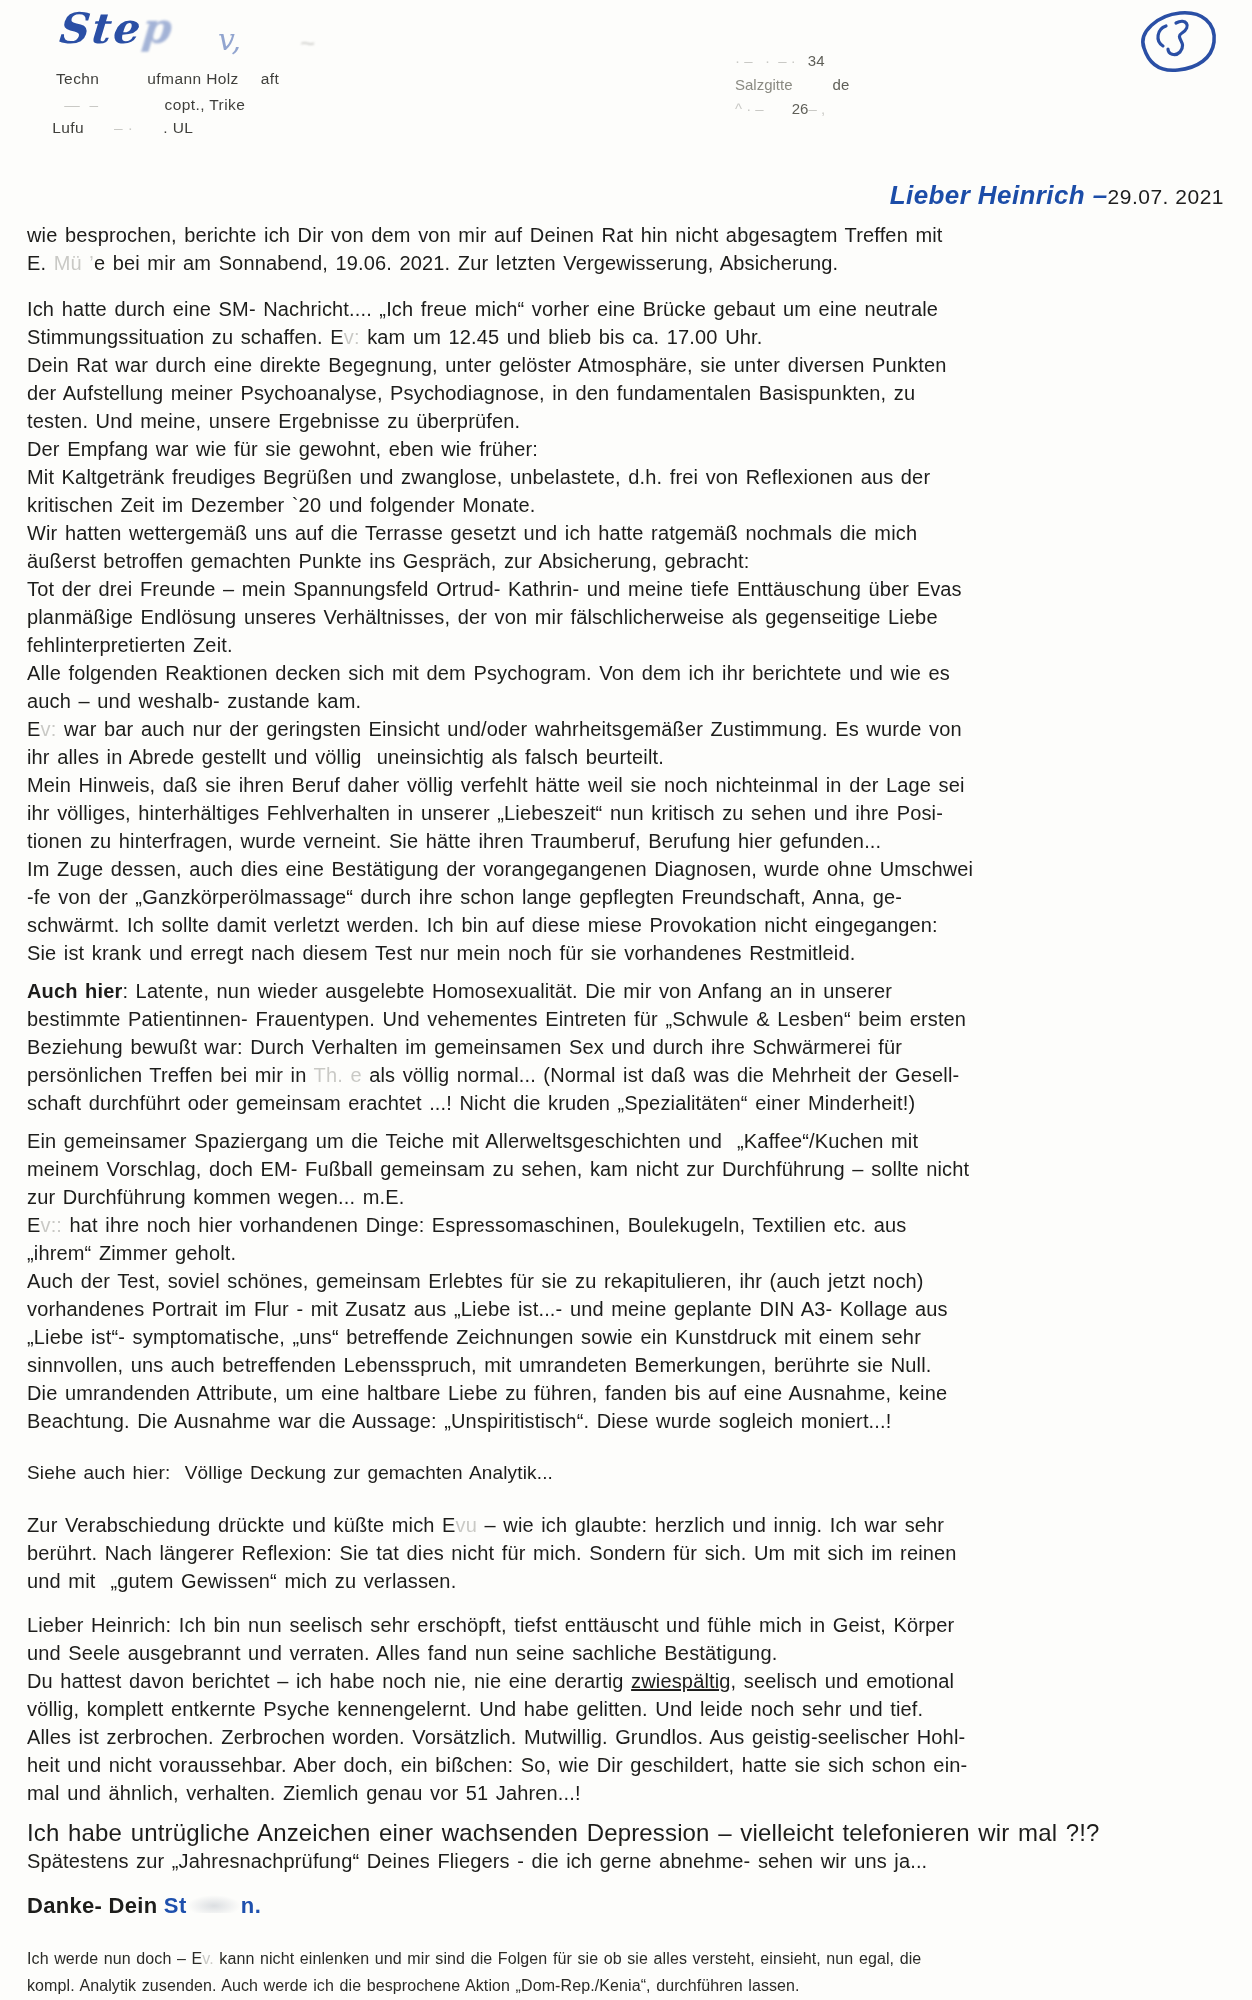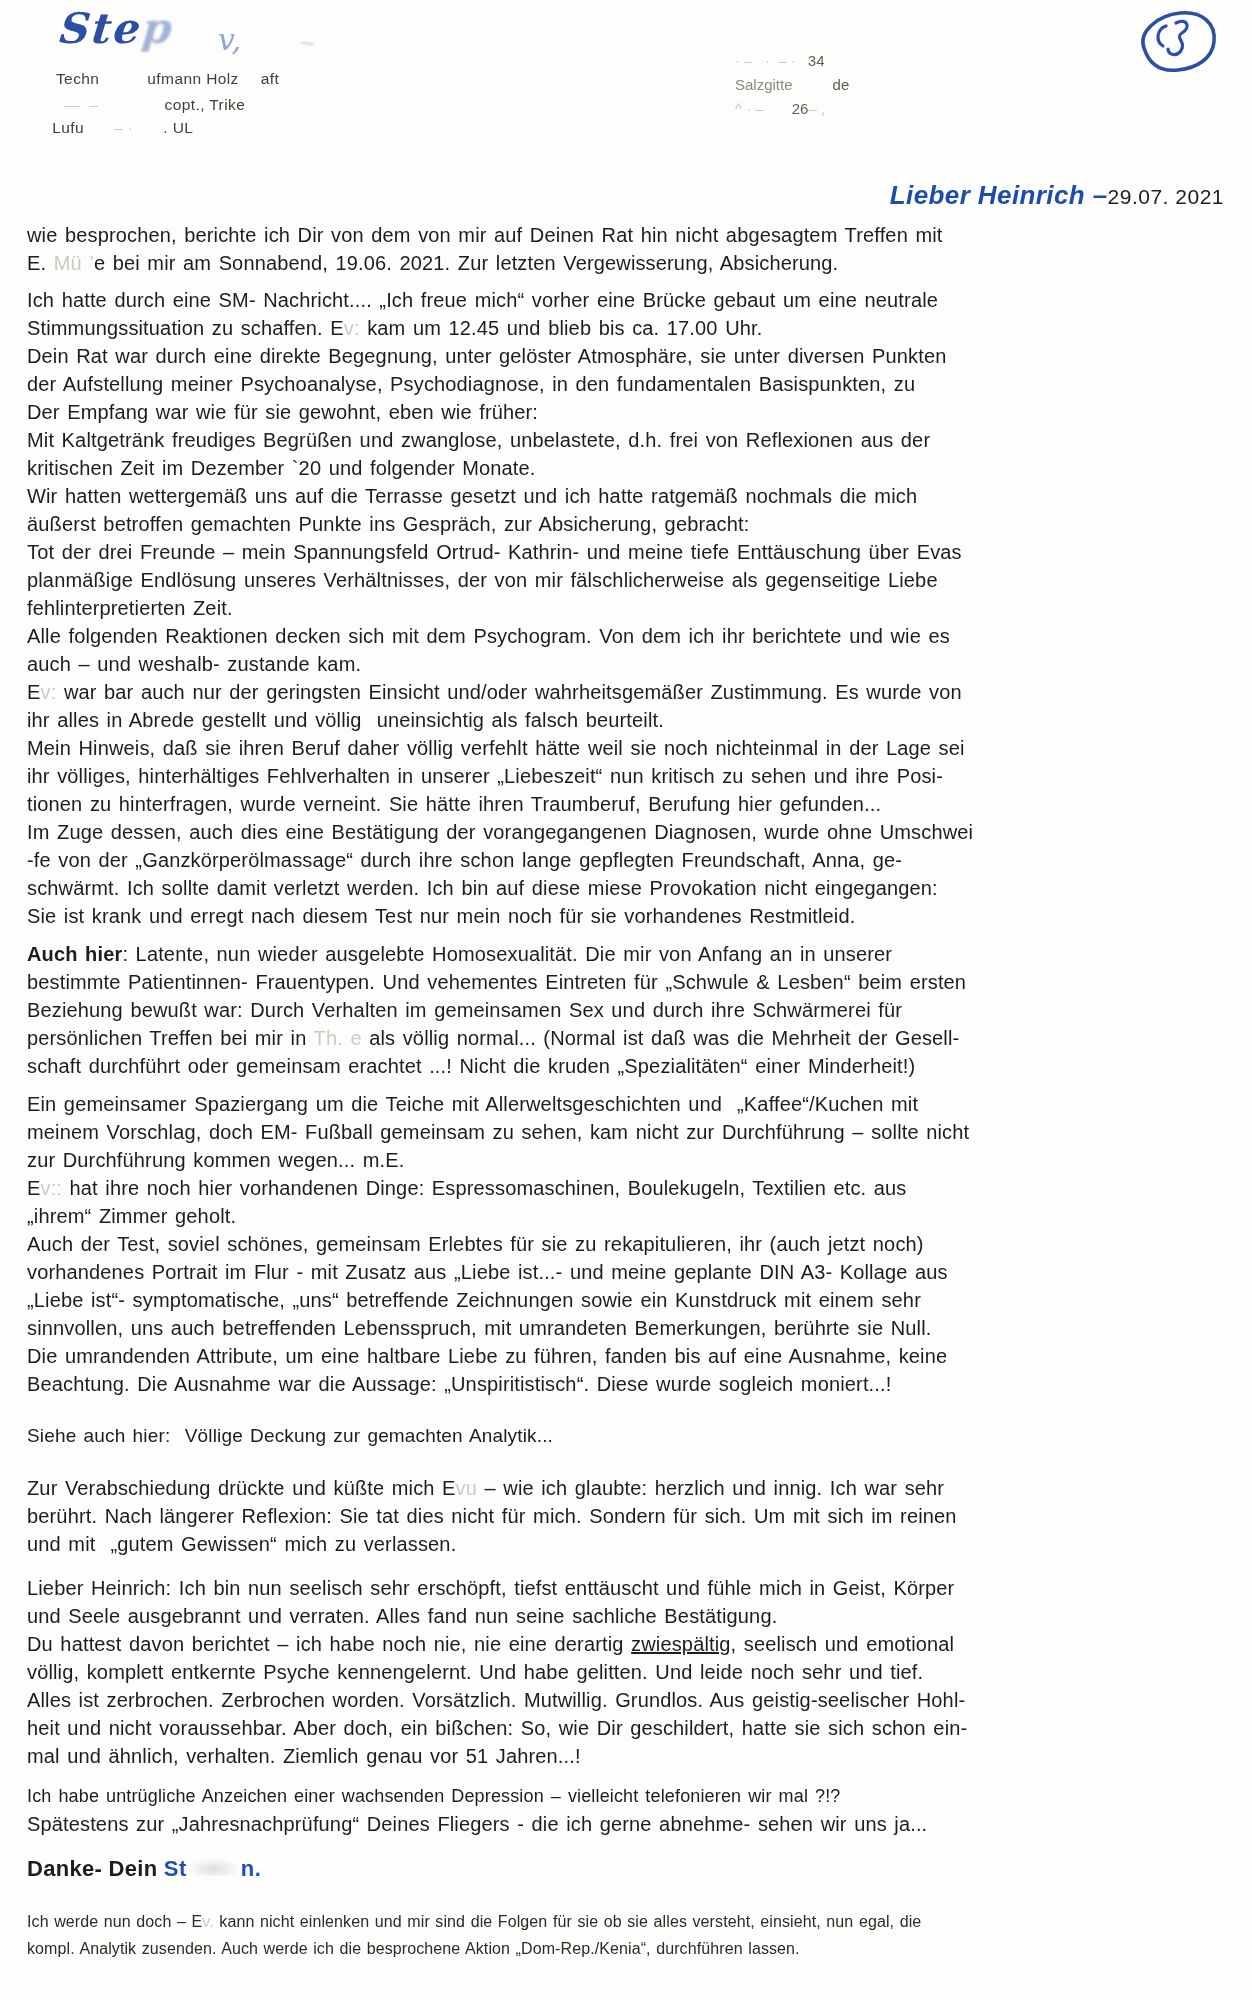--- a/index.html
+++ b/index.html
@@ -51,29 +51,29 @@
   }
   .letter-date{font-size:21px;color:#1d1d1d;letter-spacing:.5px;}
   
   .letter-body{padding:10px 20px 0 27px;}
   .para{margin-top:0;}
   .line{white-space:pre;height:28px;line-height:28px;font-size:20px;
         letter-spacing:.15px;word-spacing:1.8px;}
   .it{}
   .bd{font-weight:bold;}
   .ul{text-decoration:underline;}
-  [data-para="b"]{margin-top:9px;}
+  [data-para="b"]{margin-top:18px;}
   [data-para="c"]{margin-top:10px;}
   [data-para="d"]{margin-top:10px;}
   [data-para="e"]{margin-top:6px;}
   [data-para="e"] .line{font-size:19px;margin-top:24px;}
   [data-para="f"]{margin-top:24px;}
   [data-para="g"]{margin-top:16px;}
   [data-para="h"]{margin-top:12px;}
-  [data-para="h"] .line:first-child{font-size:18px;}
+  [data-para="h"] .line:first-child{font-size:24px;}
   
   .signature-row{padding:18px 0 0 27px;font-size:22px;font-weight:bold;}
   .sig-label{color:#1d1d1b;letter-spacing:.3px;}
   .sig-name{color:#1e50ad;letter-spacing:.5px;}
   .sig-smudge{display:inline-block;width:54px;height:18px;vertical-align:baseline;
     background:radial-gradient(ellipse at 50% 60%, rgba(140,150,165,.30), rgba(140,150,165,0) 70%);}
   
   .footer-note{padding:26px 20px 0 27px;}
   .footer-note .line{font-size:16px;height:27px;line-height:27px;color:#2a2a26;
     letter-spacing:.1px;word-spacing:1px;}
@@ -121,20 +121,21 @@
   <div class="letter-body" id="letter-body">
       <div class="para" data-para="a">
         <div class="line"><span>wie besprochen, berichte ich Dir von dem von mir auf Deinen Rat hin </span><span class="it">nicht abgesagtem</span><span> Treffen mit</span></div>
         <div class="line"><span>E. </span><span class="ghost">Mü ’</span><span>e bei mir am Sonnabend, 19.06. 2021. Zur letzten Vergewisserung, Absicherung.</span></div>
       </div>
       <div class="para" data-para="b">
         <div class="line"><span>Ich hatte durch eine SM- Nachricht.... „Ich freue mich“ vorher eine Brücke gebaut um eine neutrale</span></div>
         <div class="line"><span>Stimmungssituation zu schaffen. E</span><span class="ghost">v: </span><span>kam um 12.45 und blieb bis ca. 17.00 Uhr.</span></div>
         <div class="line"><span>Dein Rat war durch eine direkte Begegnung, unter gelöster Atmosphäre, sie unter diversen Punkten</span></div>
         <div class="line"><span>der Aufstellung meiner Psychoanalyse, Psychodiagnose, in den fundamentalen Basispunkten, zu</span></div>
+        <div class="line"><span>testen. Und meine, unsere Ergebnisse zu überprüfen.</span></div>
         <div class="line"><span>Der Empfang war wie für sie gewohnt, eben wie früher:</span></div>
         <div class="line"><span>Mit Kaltgetränk freudiges Begrüßen und zwanglose, unbelastete, d.h. frei von Reflexionen aus der</span></div>
         <div class="line"><span>kritischen Zeit im Dezember `20 und folgender Monate.</span></div>
         <div class="line"><span>Wir hatten wettergemäß uns auf die Terrasse gesetzt und ich hatte ratgemäß nochmals die mich</span></div>
         <div class="line"><span>äußerst betroffen gemachten Punkte ins Gespräch, zur Absicherung, gebracht:</span></div>
         <div class="line"><span class="it">Tot der drei Freunde – mein Spannungsfeld Ortrud- Kathrin- und meine tiefe Enttäuschung über Evas</span></div>
         <div class="line"><span class="it">planmäßige Endlösung unseres Verhältnisses, der von mir fälschlicherweise als gegenseitige Liebe</span></div>
         <div class="line"><span class="it">fehlinterpretierten Zeit.</span></div>
         <div class="line"><span>Alle folgenden Reaktionen decken sich mit dem Psychogram. Von dem ich ihr berichtete und wie es</span></div>
         <div class="line"><span>auch – und weshalb- zustande kam.</span></div>

